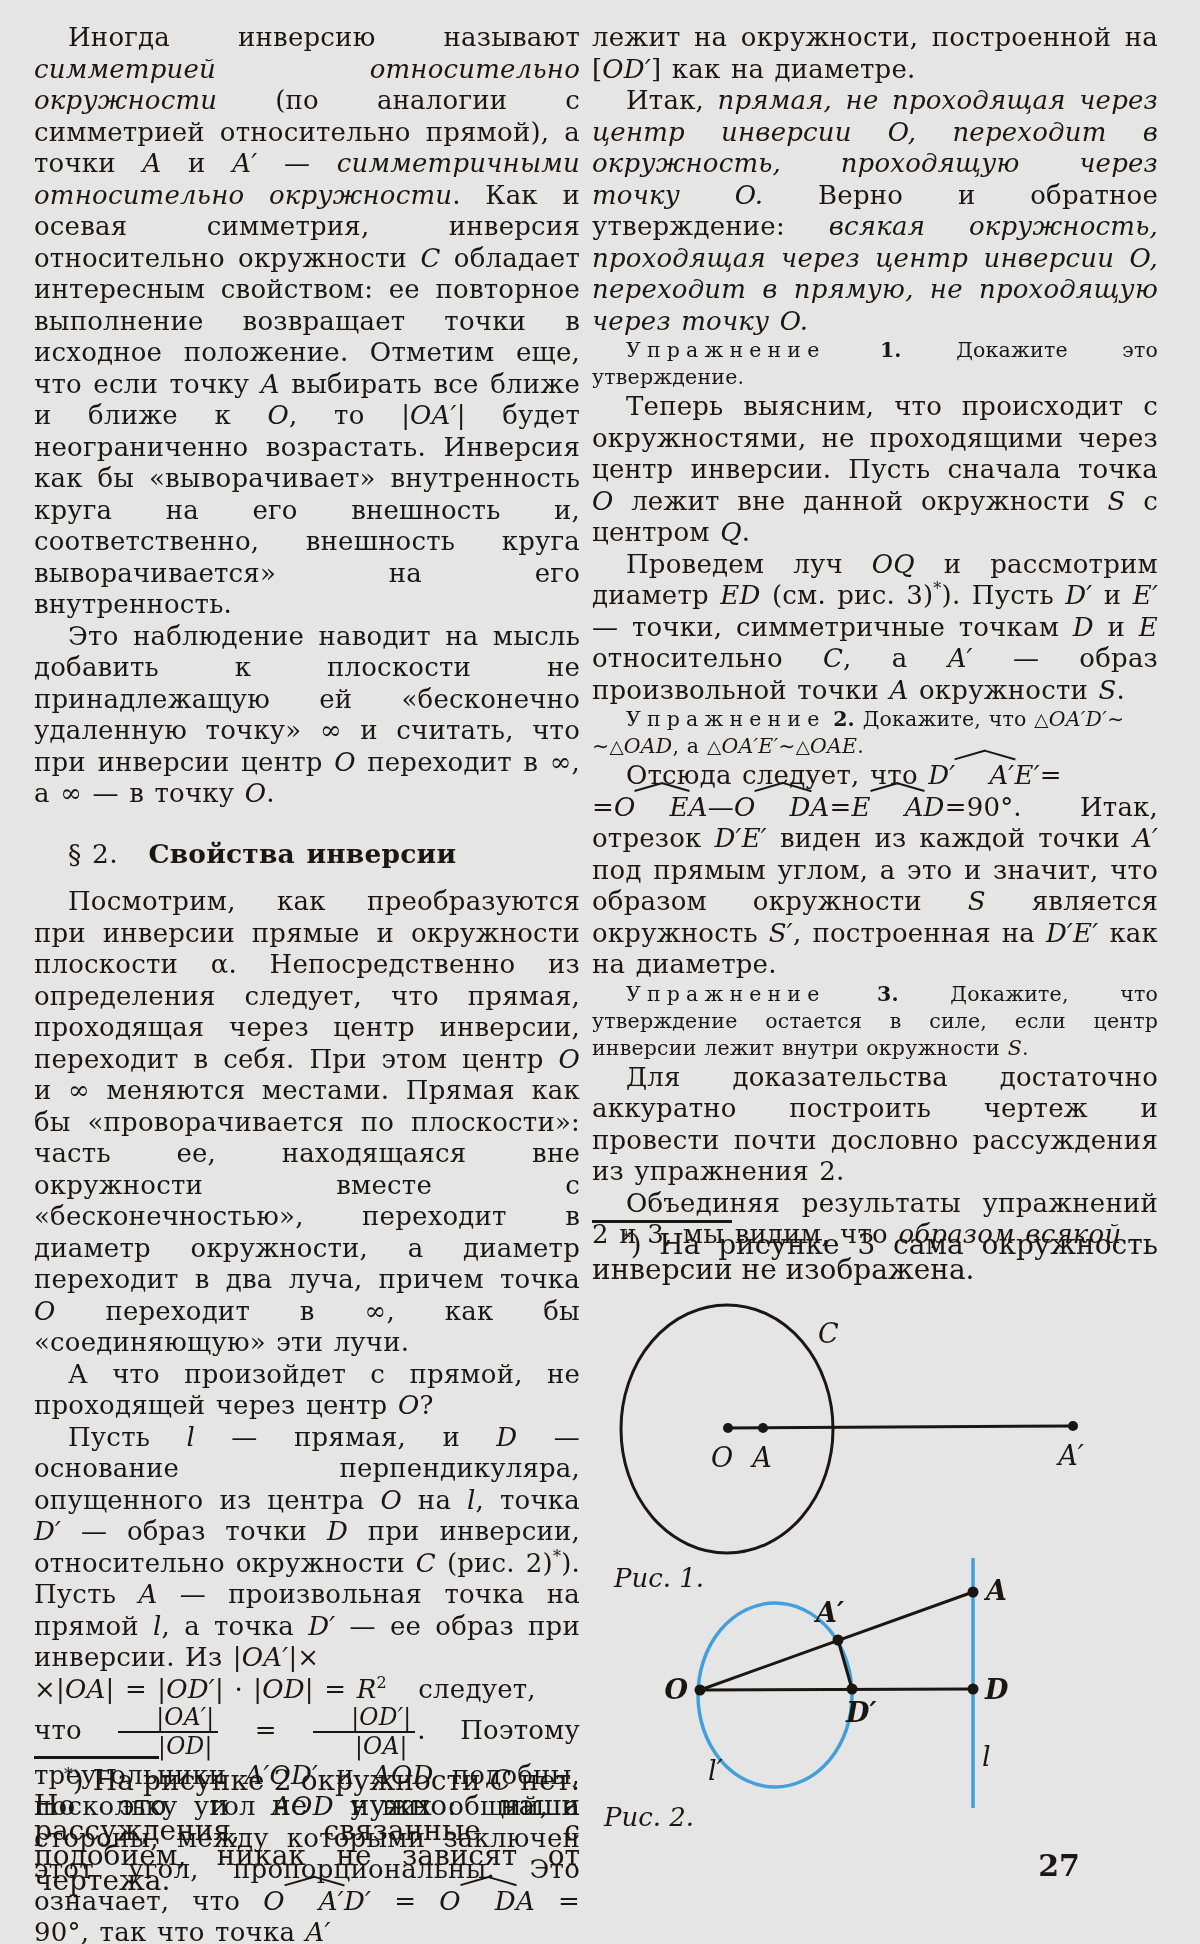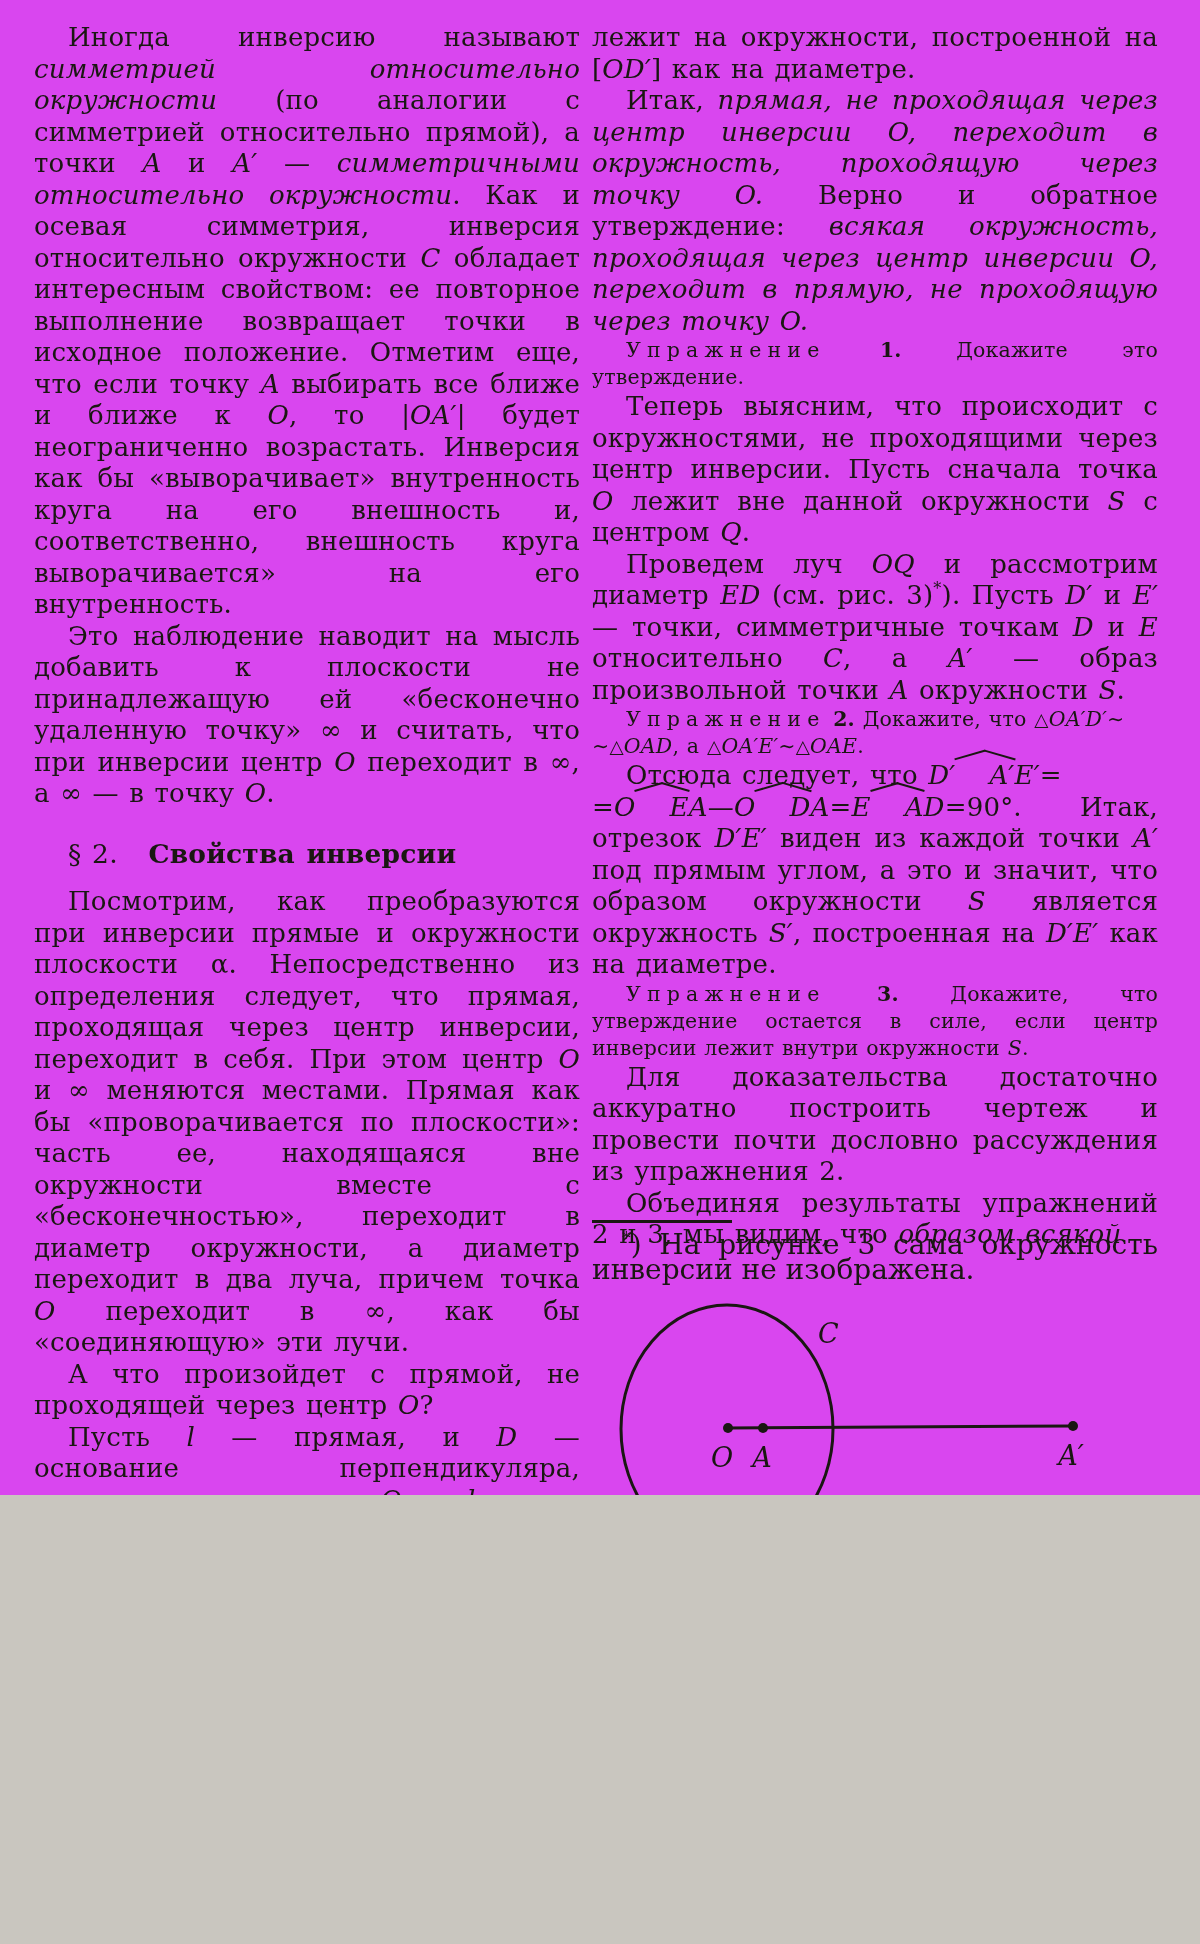--- a/index.html
+++ b/index.html
@@ -1,18 +1,18 @@
 <!DOCTYPE html>
 <html lang="ru"><head>
 <meta charset="utf-8">
 <style>
   html,body{margin:0;padding:0;background:#c9c6bf;}
   .page{
-    position:relative;width:1200px;height:1495px;margin:0 auto;
-    background:#d946ef;color:#1a1712;overflow:hidden;
+    position:relative;width:1200px;height:1944px;margin:0 auto;
+    background:#e5e5e5;color:#1a1712;overflow:hidden;
     font-family:"DejaVu Serif","Liberation Serif",serif;
   }
   .col{position:absolute;top:22px;}
   .col-left{left:34px;width:546px;}
   .col-right{left:592px;width:566px;}
   p.para{margin:0;text-align:justify;font-size:26px;line-height:31.5px;
          text-indent:34px;word-spacing:2px;letter-spacing:0.2px;}
   p.para.noindent{text-indent:0;}
   p.para.heading{font-size:26.5px;text-align:left;margin:28px 0 17px 0;}
   p.para.heading b{font-weight:bold;margin-left:20px;}
@@ -21,21 +21,21 @@
   i{font-style:italic;}
   sup{font-size:0.62em;vertical-align:super;line-height:0;}
   
   .hat{position:relative;display:inline-block;}
   .hat::before,.hat::after{content:"";position:absolute;top:-0.22em;height:2.2px;
     background:#1a1712;width:54%;}
   .hat::before{left:-2%;transform:rotate(-16deg);}
   .hat::after{right:-2%;transform:rotate(16deg);}
   
   .frac{display:inline-block;vertical-align:middle;text-align:center;
-        line-height:1.08;font-size:0.9em;padding:0 2px;font-weight:bold;}
+        line-height:1.08;font-size:0.9em;padding:0 2px;}
   .frac .num{display:block;border-bottom:2.2px solid #1a1712;padding:0 4px 1px 4px;}
   .frac .den{display:block;padding-top:1px;}
   .tri{font-family:"DejaVu Sans","Liberation Sans",sans-serif;font-size:0.9em;}
   
   .footnote{position:absolute;font-size:28px;line-height:25px;text-align:justify;}
   .fn-rule{height:3px;background:#1a1712;margin-bottom:9px;}
   .fn-text{text-indent:30px;}
   
   .fig-svg{position:absolute;}
   .fig-caption{position:absolute;font-style:italic;font-size:26px;}

